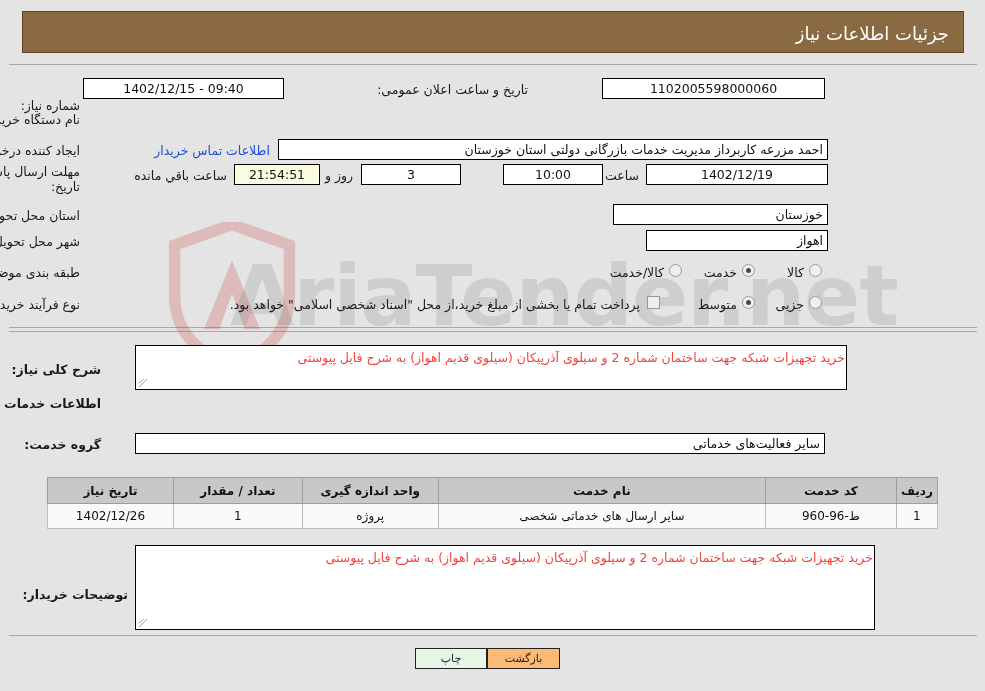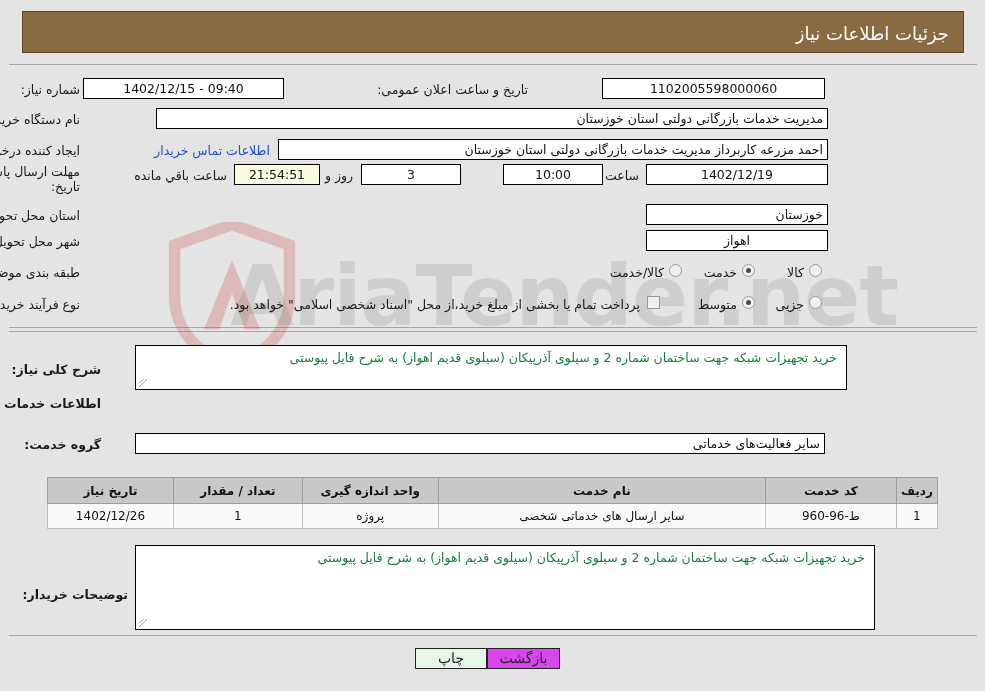--- a/index.html
+++ b/index.html
@@ -133,22 +133,22 @@
     background: #efefef;
     z-index: 4;
   }
 
   
   .ta {
     position: absolute;
     background: #ffffff;
     border: 1px solid #000000;
     font-size: 12.5px;
-    color: #15803d;
-    padding: 3px 9px;
+    color: #ef4444;
+    padding: 3px 1px;
     line-height: 17px;
     text-align: right;
     overflow: hidden;
     z-index: 4;
   }
   .ta .grip {
     position: absolute;
     left: 2px; bottom: 1px;
     width: 10px; height: 10px;
     opacity: .65;
@@ -180,77 +180,76 @@
     padding: 0 12px;
     text-align: center;
     color: #111;
   }
 
   
   .btn {
     position: absolute;
     height: 21px;
     border: 1px solid #222;
-    font-size: 14px;
+    font-size: 11px;
     color: #222;
     text-align: center;
     line-height: 19px;
     cursor: pointer;
     z-index: 4;
     font-family: Liberation Serif, serif;
   }
   .btn-print  { background: #e7f7e7; }
-  .btn-back   { background: #d946ef; }
+  .btn-back   { background: #fdba74; }
 </style>
 </head>
 <body>
 
 <div id="page">
 
   <div class="header-bar">
     <div class="header-title">جزئیات اطلاعات نیاز</div>
   </div>
 
   <div class="watermark">
     <svg class="wm-shield" viewBox="0 0 100 116">
       <path d="M50 2 L95 18 L95 58 C95 88 72 106 50 114 C28 106 5 88 5 58 L5 18 Z" fill="none" stroke="#c9302c" stroke-width="9"></path>
       <path d="M50 30 L72 84 L60 84 L50 56 L40 84 L28 84 Z" fill="#c9302c"></path>
     </svg>
     <div class="wm-text">AriaTender.net</div>
   </div>
 
   <div class="panel panel-top"></div>
 
-  <div class="lbl" style="right:905px; top:82px;">شماره نیاز:</div>
+  <div class="lbl" style="right:905px; top:98px;">شماره نیاز:</div>
   <div class="fld center" style="right:160px; top:78px; width:223px;">1102005598000060</div>
 
   <div class="lbl" style="right:457px; top:82px;">تاریخ و ساعت اعلان عمومی:</div>
   <div class="fld center" style="right:701px; top:78px; width:201px;">09:40 - 1402/12/15</div>
 
   <div class="lbl" style="right:905px; top:112px;">نام دستگاه خریدار:</div>
-  <div class="fld right" style="right:157px; top:108px; width:672px;">مدیریت خدمات بازرگانی دولتی استان خوزستان</div>
 
   <div class="lbl" style="right:905px; top:143px;">ایجاد کننده درخواست:</div>
   <div class="fld right" style="right:157px; top:139px; width:550px;">احمد مزرعه کاربرداز مدیریت خدمات بازرگانی دولتی استان خوزستان</div>
   <div class="linkbtn" style="right:715px; top:143px;">اطلاعات تماس خریدار</div>
 
   <div class="lbl wrap" style="right:905px; top:164px; width:120px;">مهلت ارسال پاسخ: تا تاریخ:</div>
   <div class="fld center" style="right:157px; top:164px; width:182px;">1402/12/19</div>
   <div class="lbl" style="right:346px; top:168px;">ساعت</div>
   <div class="fld center" style="right:382px; top:164px; width:100px;">10:00</div>
   <div class="fld center" style="right:524px; top:164px; width:100px;">3</div>
   <div class="lbl" style="right:632px; top:168px;">روز و</div>
   <div class="fld cream center" style="right:665px; top:164px; width:86px;">21:54:51</div>
   <div class="lbl" style="right:758px; top:168px;">ساعت باقي مانده</div>
 
   <div class="lbl" style="right:905px; top:208px;">استان محل تحویل:</div>
-  <div class="fld right" style="right:157px; top:204px; width:182px;">خوزستان</div>
+  <div class="fld right" style="right:157px; top:204px; width:215px;">خوزستان</div>
 
   <div class="lbl" style="right:905px; top:234px;">شهر محل تحویل:</div>
-  <div class="fld right" style="right:157px; top:230px; width:182px;text-align:center;">اهواز</div>
+  <div class="fld right" style="right:157px; top:230px; width:182px;">اهواز</div>
 
   <div class="lbl" style="right:905px; top:265px;">طبقه بندی موضوعی:</div>
   <div class="radio" style="right:163px; top:264px;"></div>
   <div class="lbl" style="right:181px; top:265px;">کالا</div>
   <div class="radio on" style="right:230px; top:264px;"></div>
   <div class="lbl" style="right:248px; top:265px;">خدمت</div>
   <div class="radio" style="right:303px; top:264px;"></div>
   <div class="lbl" style="right:321px; top:265px;">کالا/خدمت</div>
 
   <div class="lbl" style="right:905px; top:297px;">نوع فرآیند خرید :</div>

